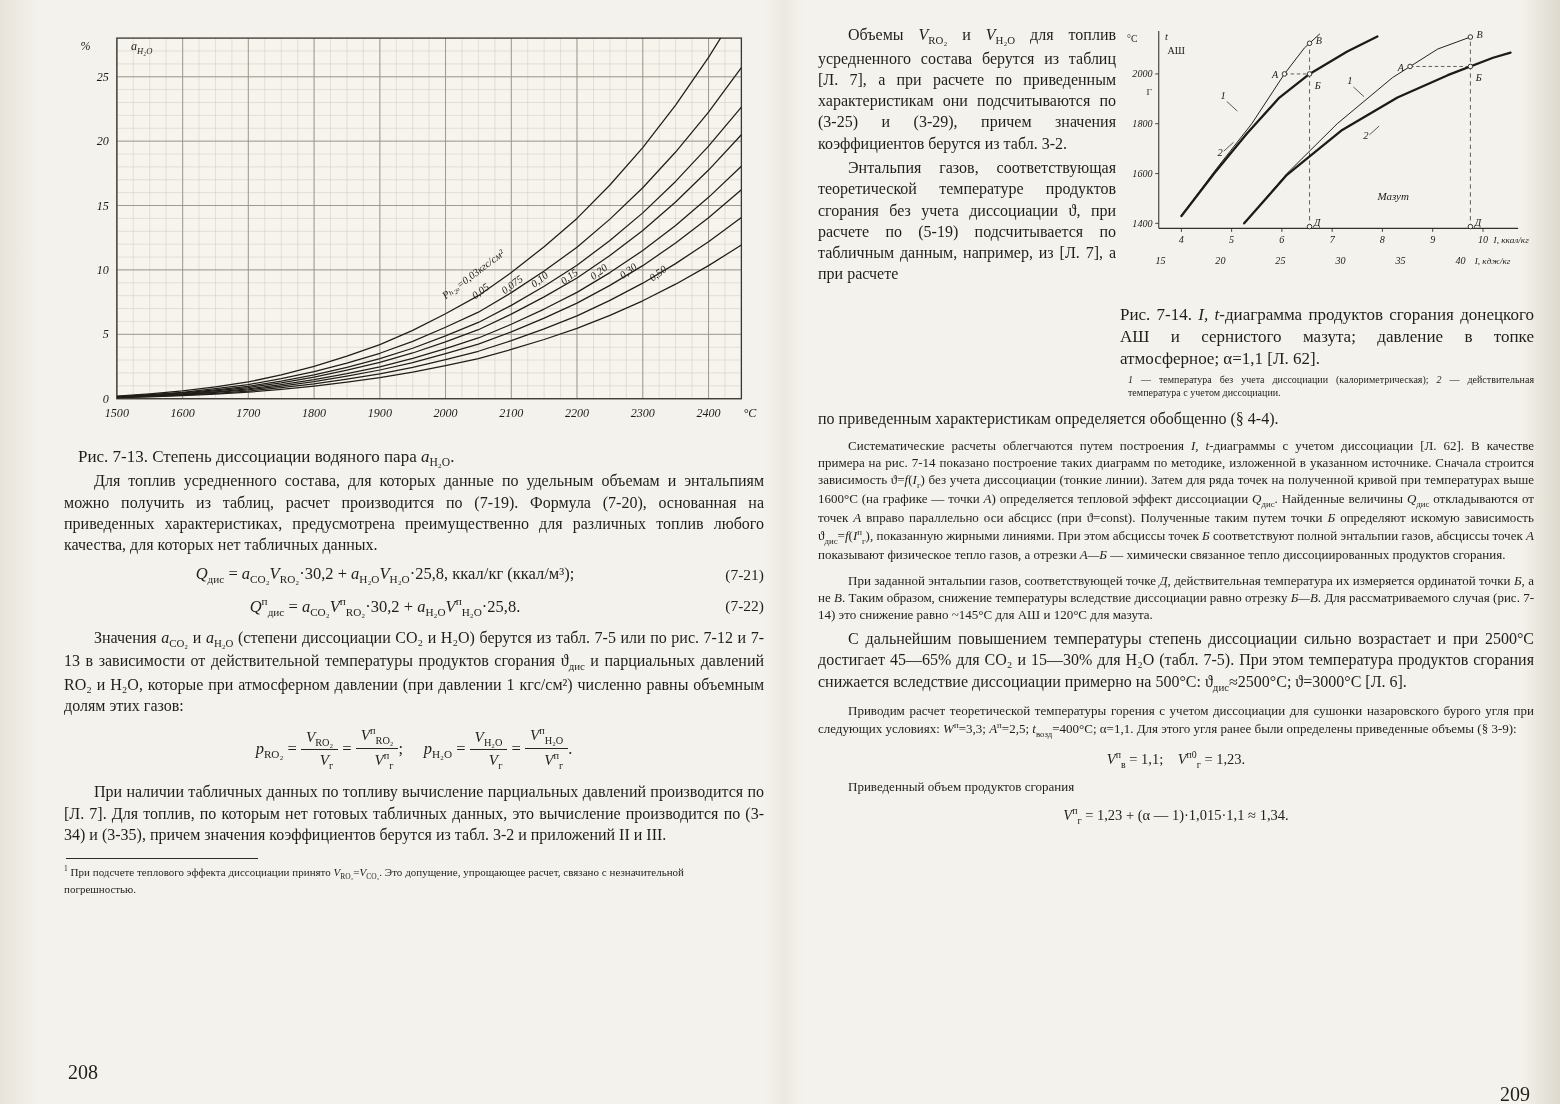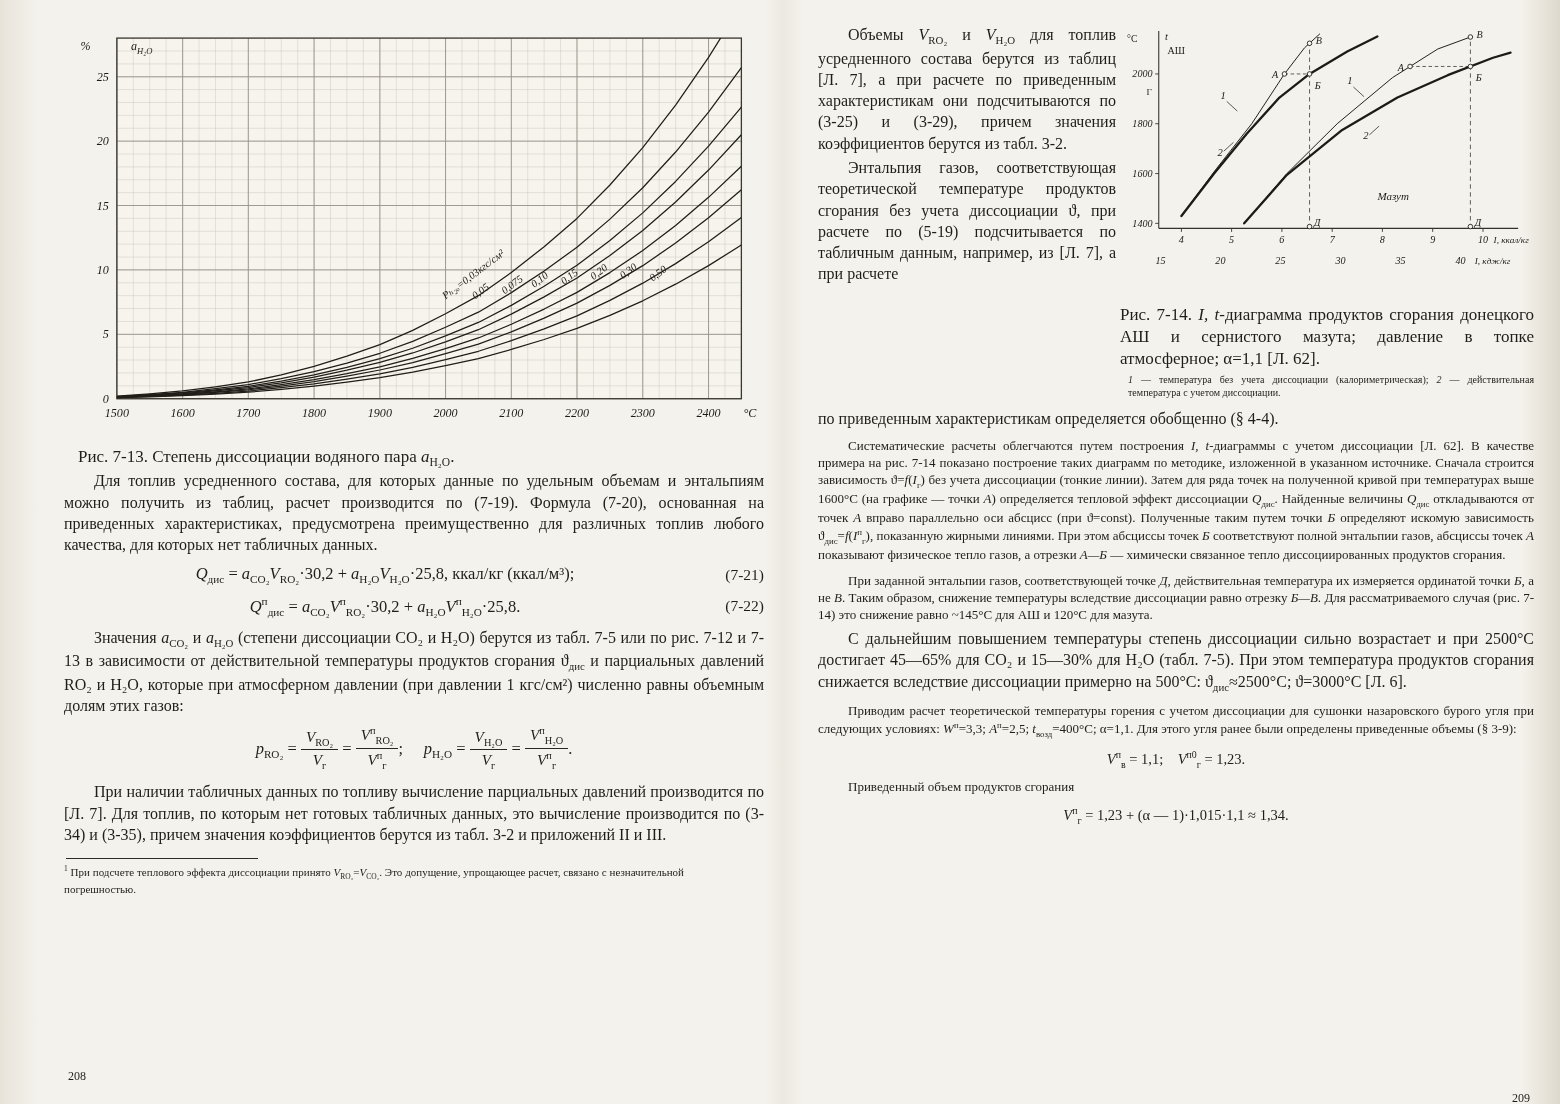--- a/index.html
+++ b/index.html
@@ -28,24 +28,24 @@
   p.body{font-size:16px;line-height:1.33;text-align:justify;margin:0 0 3px 0;}
   p.small{font-size:13px;line-height:1.3;text-align:justify;margin:9px 0 4px 0;}
   .ind{text-indent:30px;}
   .mt{margin-top:14px;}
   .eqrow{display:flex;align-items:center;margin:9px 0;}
   .eq{flex:1;text-align:center;font-size:16.5px;}
   .eq-small{font-size:14.5px;}
   .eqnum{width:58px;text-align:right;font-size:15.5px;}
   .frac{display:inline-block;vertical-align:-0.75em;text-align:center;font-size:0.92em;line-height:1.15;}
   .fn{display:block;border-bottom:1px solid #2a2722;padding:0 5px 1px 5px;}
-  .fd{display:block;padding:1px 5px 0 5px;}
+  .fd{display:block;padding:1px 5px 0 5px;text-align:right;}
   .footrule{width:192px;border-top:1px solid #2d2a24;margin:13px 0 5px 2px;}
   .foot{font-size:11px;line-height:1.28;text-align:justify;width:620px;margin:0;}
-  .pnum{position:absolute;font-size:12px;}
+  .pnum{position:absolute;font-size:20px;}
   .pnum-left{left:4px;bottom:44px;}
   .pnum-right{right:4px;bottom:22px;}
   .sig{left:0;bottom:12px;font-size:13px;}
   .twocol{display:flex;gap:4px;margin-bottom:8px;}
   .coltext{flex:0 0 298px;width:298px;}
   .colfig{flex:1;min-width:0;}
   sub{font-size:0.68em;}
   sup{font-size:0.68em;}
 </style>
 </head>

